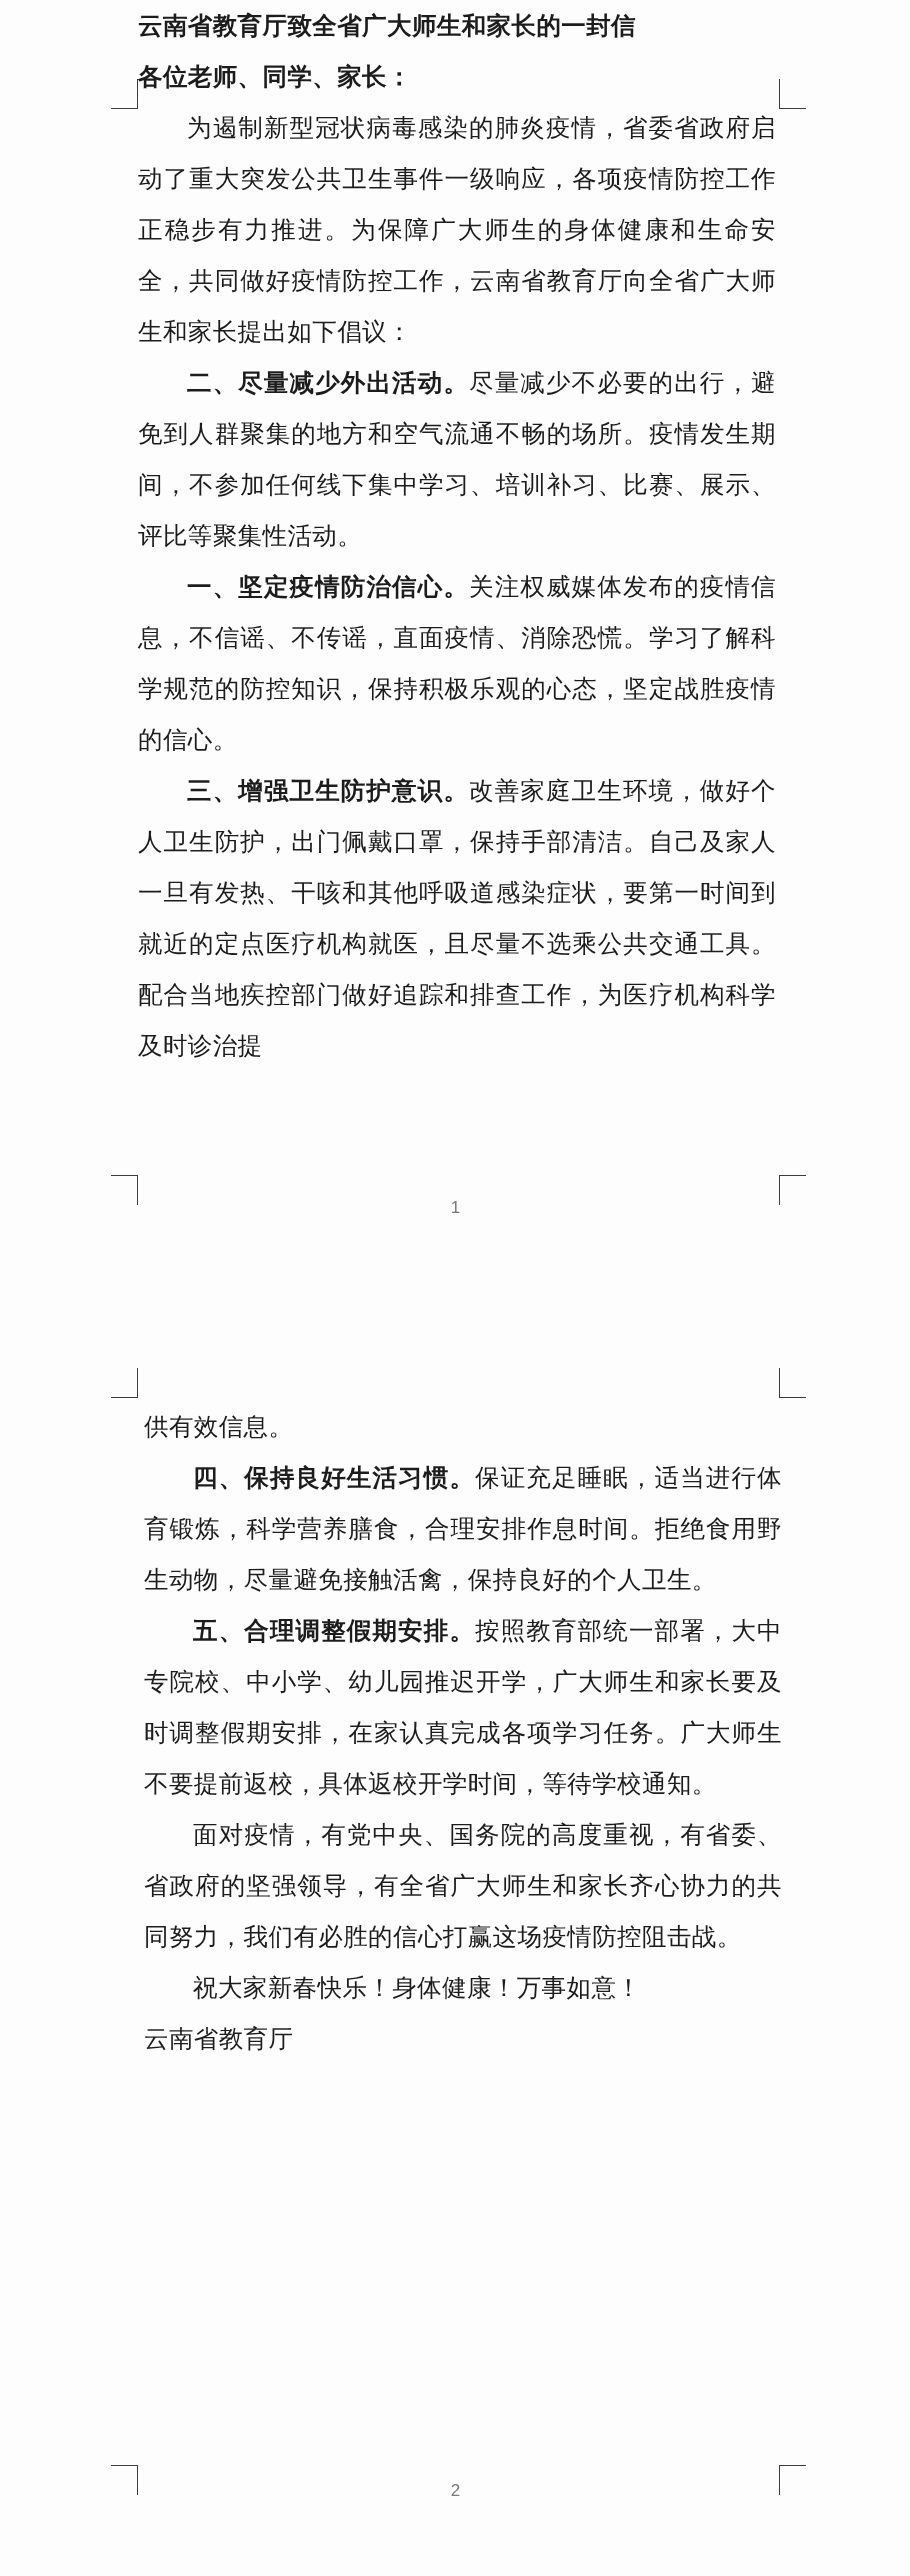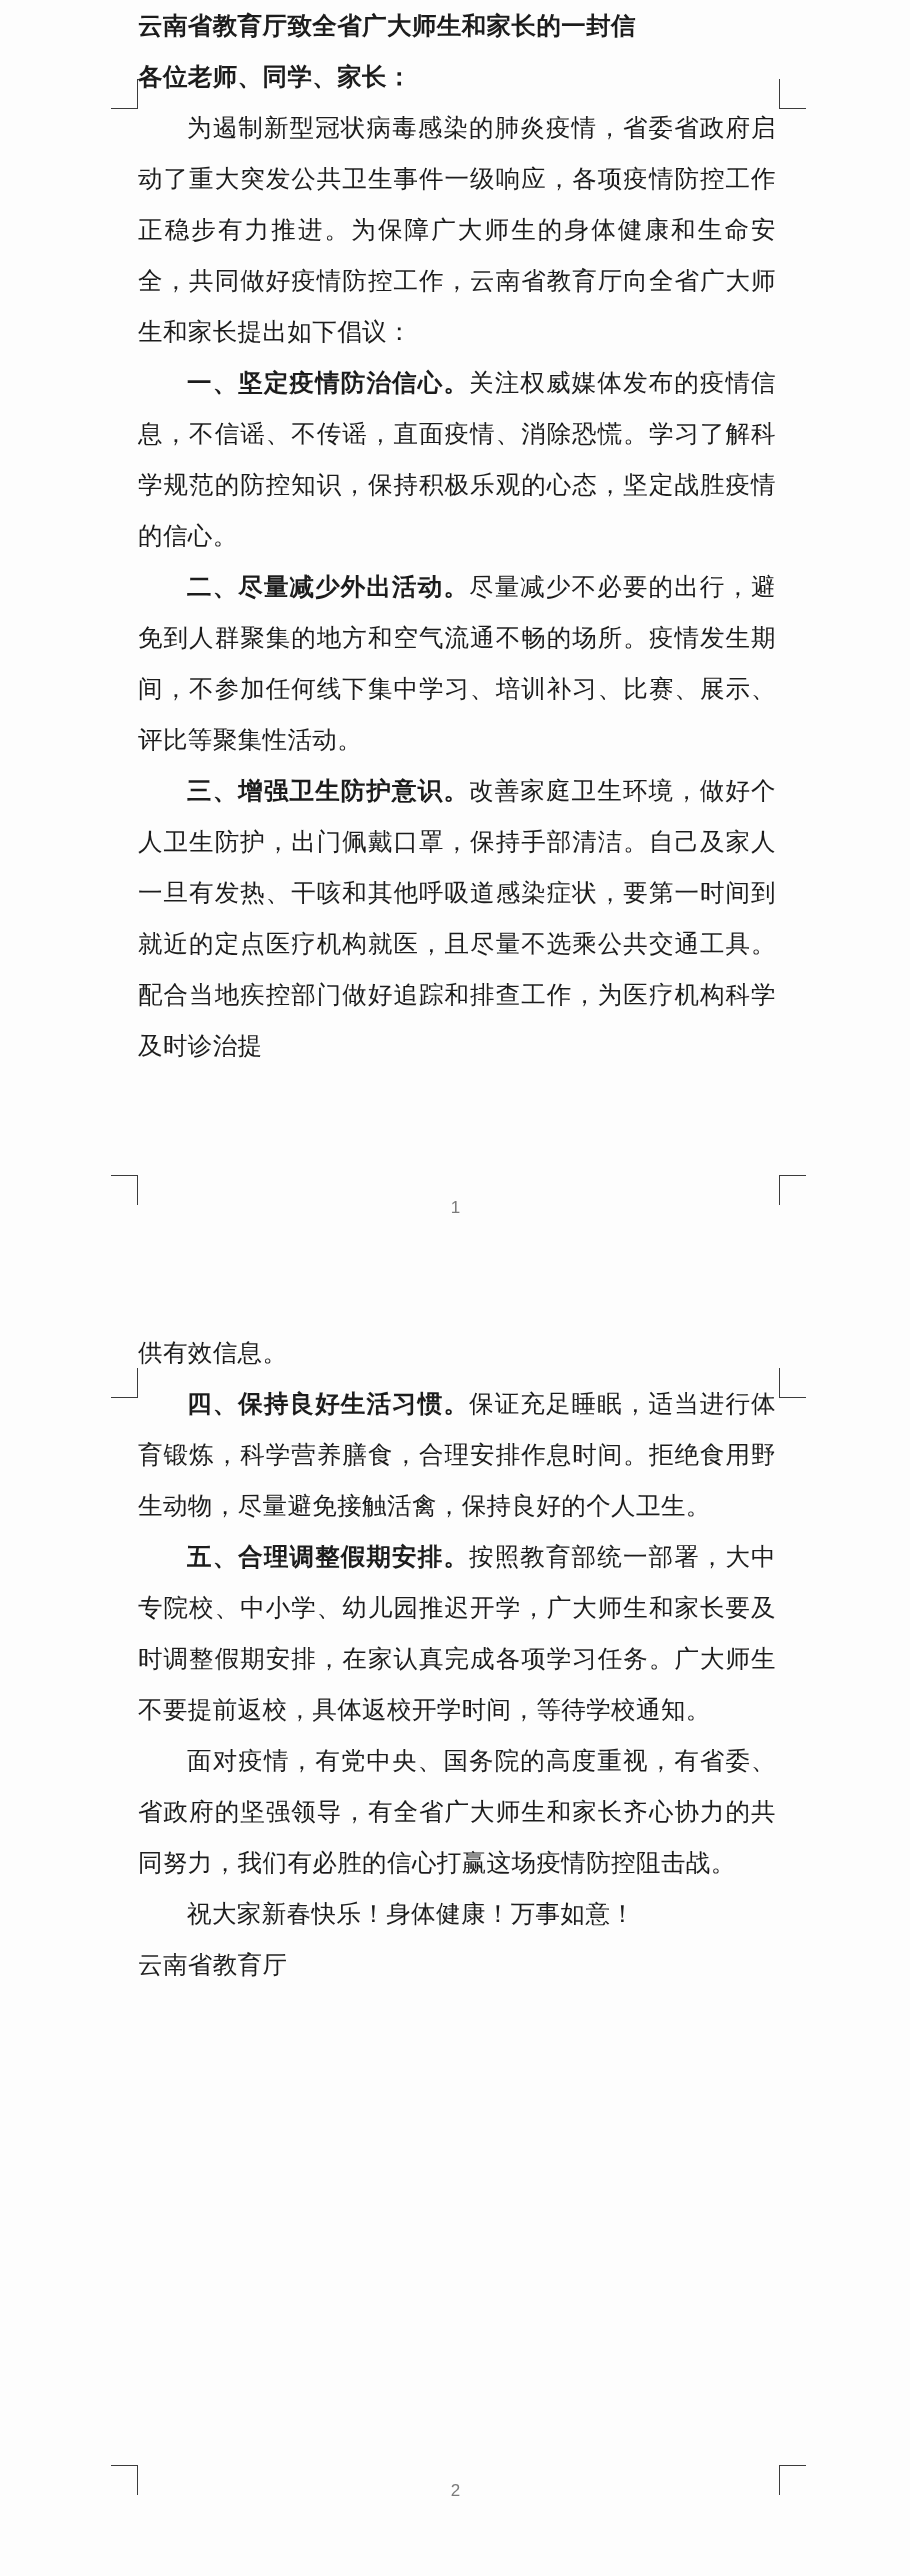--- a/index.html
+++ b/index.html
@@ -43,33 +43,33 @@
 
   <div class="mark l tl p1top"></div>
   <div class="mark r tr p1top"></div>
   <div class="mark l bl p1bot"></div>
   <div class="mark r br p1bot"></div>
 
   <div class="col" style="top:0;">
     <p class="doc-title">云南省教育厅致全省广大师生和家长的一封信</p>
     <p class="salutation">各位老师、同学、家长：</p>
     <p class="indent">为遏制新型冠状病毒感染的肺炎疫情，省委省政府启动了重大突发公共卫生事件一级响应，各项疫情防控工作正稳步有力推进。为保障广大师生的身体健康和生命安全，共同做好疫情防控工作，云南省教育厅向全省广大师生和家长提出如下倡议：</p>
+    <p class="indent"><span class="lead">二、尽量减少外出活动。</span><span>尽量减少不必要的出行，避免到人群聚集的地方和空气流通不畅的场所。疫情发生期间，不参加任何线下集中学习、培训补习、比赛、展示、评比等聚集性活动。</span></p>
     <p class="indent"><span class="lead">一、坚定疫情防治信心。</span><span>关注权威媒体发布的疫情信息，不信谣、不传谣，直面疫情、消除恐慌。学习了解科学规范的防控知识，保持积极乐观的心态，坚定战胜疫情的信心。</span></p>
-    <p class="indent"><span class="lead">二、尽量减少外出活动。</span><span>尽量减少不必要的出行，避免到人群聚集的地方和空气流通不畅的场所。疫情发生期间，不参加任何线下集中学习、培训补习、比赛、展示、评比等聚集性活动。</span></p>
     <p class="indent"><span class="lead">三、增强卫生防护意识。</span><span>改善家庭卫生环境，做好个人卫生防护，出门佩戴口罩，保持手部清洁。自己及家人一旦有发热、干咳和其他呼吸道感染症状，要第一时间到就近的定点医疗机构就医，且尽量不选乘公共交通工具。配合当地疾控部门做好追踪和排查工作，为医疗机构科学及时诊治提</span></p>
   </div>
 
   <div class="pagenum" id="pn1">1</div>
 
   <div class="mark l tl p2top"></div>
   <div class="mark r tr p2top"></div>
   <div class="mark l bl p2bot"></div>
   <div class="mark r br p2bot"></div>
 
-  <div class="col" style="top:1327px;">
+  <div class="col" style="top:1401px;margin-left:6px;">
     <p>供有效信息。</p>
     <p class="indent"><span class="lead">四、保持良好生活习惯。</span><span>保证充足睡眠，适当进行体育锻炼，科学营养膳食，合理安排作息时间。拒绝食用野生动物，尽量避免接触活禽，保持良好的个人卫生。</span></p>
     <p class="indent"><span class="lead">五、合理调整假期安排。</span><span>按照教育部统一部署，大中专院校、中小学、幼儿园推迟开学，广大师生和家长要及时调整假期安排，在家认真完成各项学习任务。广大师生不要提前返校，具体返校开学时间，等待学校通知。</span></p>
     <p class="indent">面对疫情，有党中央、国务院的高度重视，有省委、省政府的坚强领导，有全省广大师生和家长齐心协力的共同努力，我们有必胜的信心打赢这场疫情防控阻击战。</p>
     <p class="indent">祝大家新春快乐！身体健康！万事如意！</p>
     <p class="right sig">云南省教育厅</p>
   </div>
 
   <div class="pagenum" id="pn2">2</div>
 

